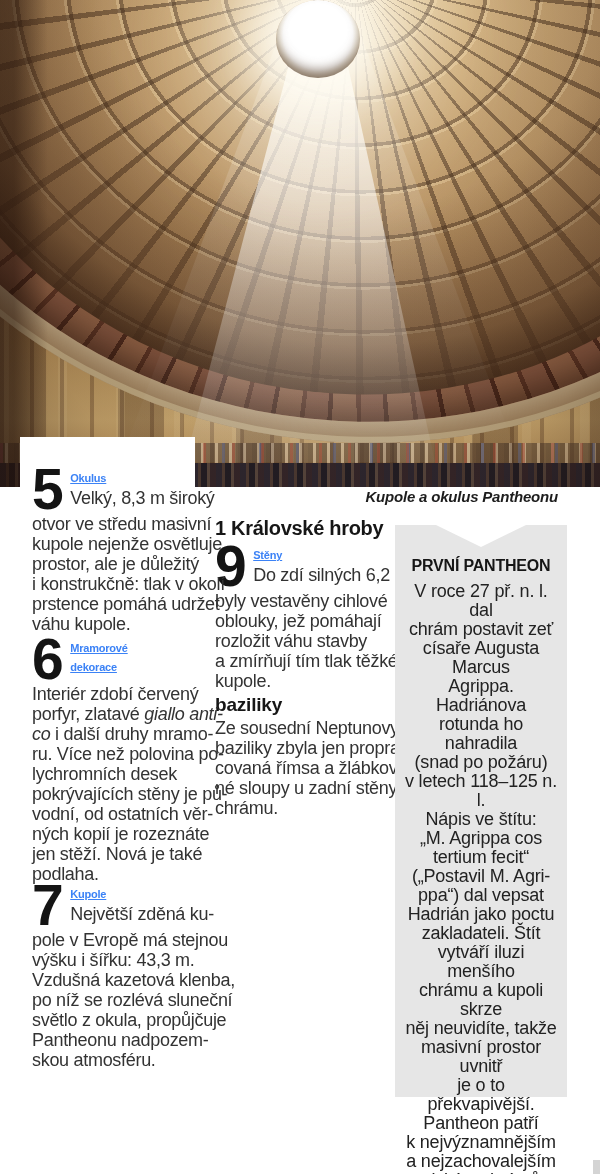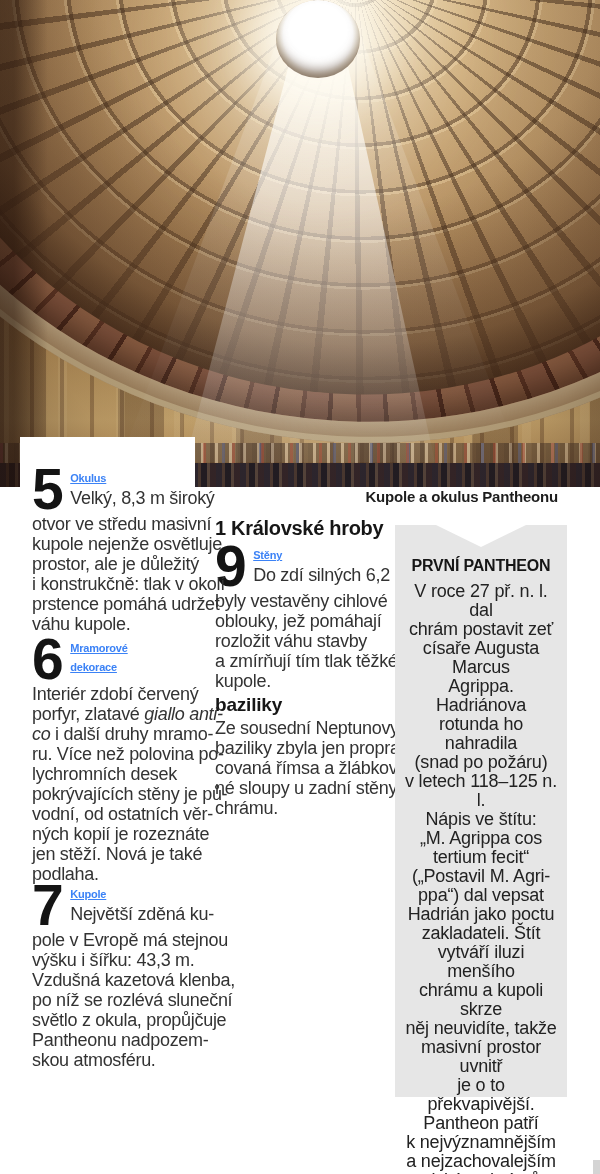--- a/index.html
+++ b/index.html
@@ -37,21 +37,21 @@
   .ph-crowd-haze{position:absolute;left:0;right:0;bottom:22px;height:22px;opacity:.8;background:
       repeating-linear-gradient(90deg, rgba(190,70,55,.55) 0 3px, rgba(0,0,0,0) 3px 29px),
       repeating-linear-gradient(90deg, rgba(70,95,165,.55) 0 3px, rgba(0,0,0,0) 3px 37px),
       repeating-linear-gradient(90deg, rgba(40,30,30,.55) 0 5px, rgba(235,225,210,.5) 5px 8px, rgba(60,45,40,.55) 8px 14px);}
   .ph-crowd{position:absolute;left:0;right:0;bottom:0;height:24px;background:
       repeating-linear-gradient(90deg, #2b2733 0 6px, #4d3c36 6px 9px, #1e1c26 9px 15px, #5a4a42 15px 18px, #33262c 18px 24px);}
   .ph-vignette{position:absolute;inset:0;background:
       linear-gradient(90deg, rgba(35,18,10,.5) 0 14px, rgba(0,0,0,0) 48px),
       radial-gradient(ellipse at 320px 40px, rgba(255,255,255,.2) 0 8%, rgba(0,0,0,0) 32%, rgba(50,28,14,.22) 78%, rgba(32,16,8,.45) 100%);}
 
-  .caption{position:absolute;top:488px;right:42px;font-size:15px;font-weight:bold;color:#1d1d1d;letter-spacing:-0.2px;}
+  .caption{position:absolute;top:488px;right:42px;font-size:15px;font-weight:bold;color:#1d1d1d;letter-spacing:-0.2px;font-style:italic;}
 
   
   .col{position:absolute;}
   .col-left{left:20px;top:437px;width:175px;background:#fff;padding:31px 6px 0 12px;box-sizing:border-box;z-index:3;}
   .col-mid{left:215px;top:517px;width:185px;}
   section{display:block;}
   .sec-head{display:flex;align-items:flex-start;}
   .bignum{font-size:57px;line-height:42px;font-weight:bold;color:#141414;letter-spacing:-2.5px;margin-right:9px;flex:0 0 auto;}
   .sec-title{font-size:11px;line-height:19px;font-weight:bold;color:#3b82f6;letter-spacing:-0.2px;white-space:pre-line;margin:1px 0 0;text-decoration:underline;}
   .body-text{font-size:18px;line-height:20px;letter-spacing:-0.3px;color:#333;}

